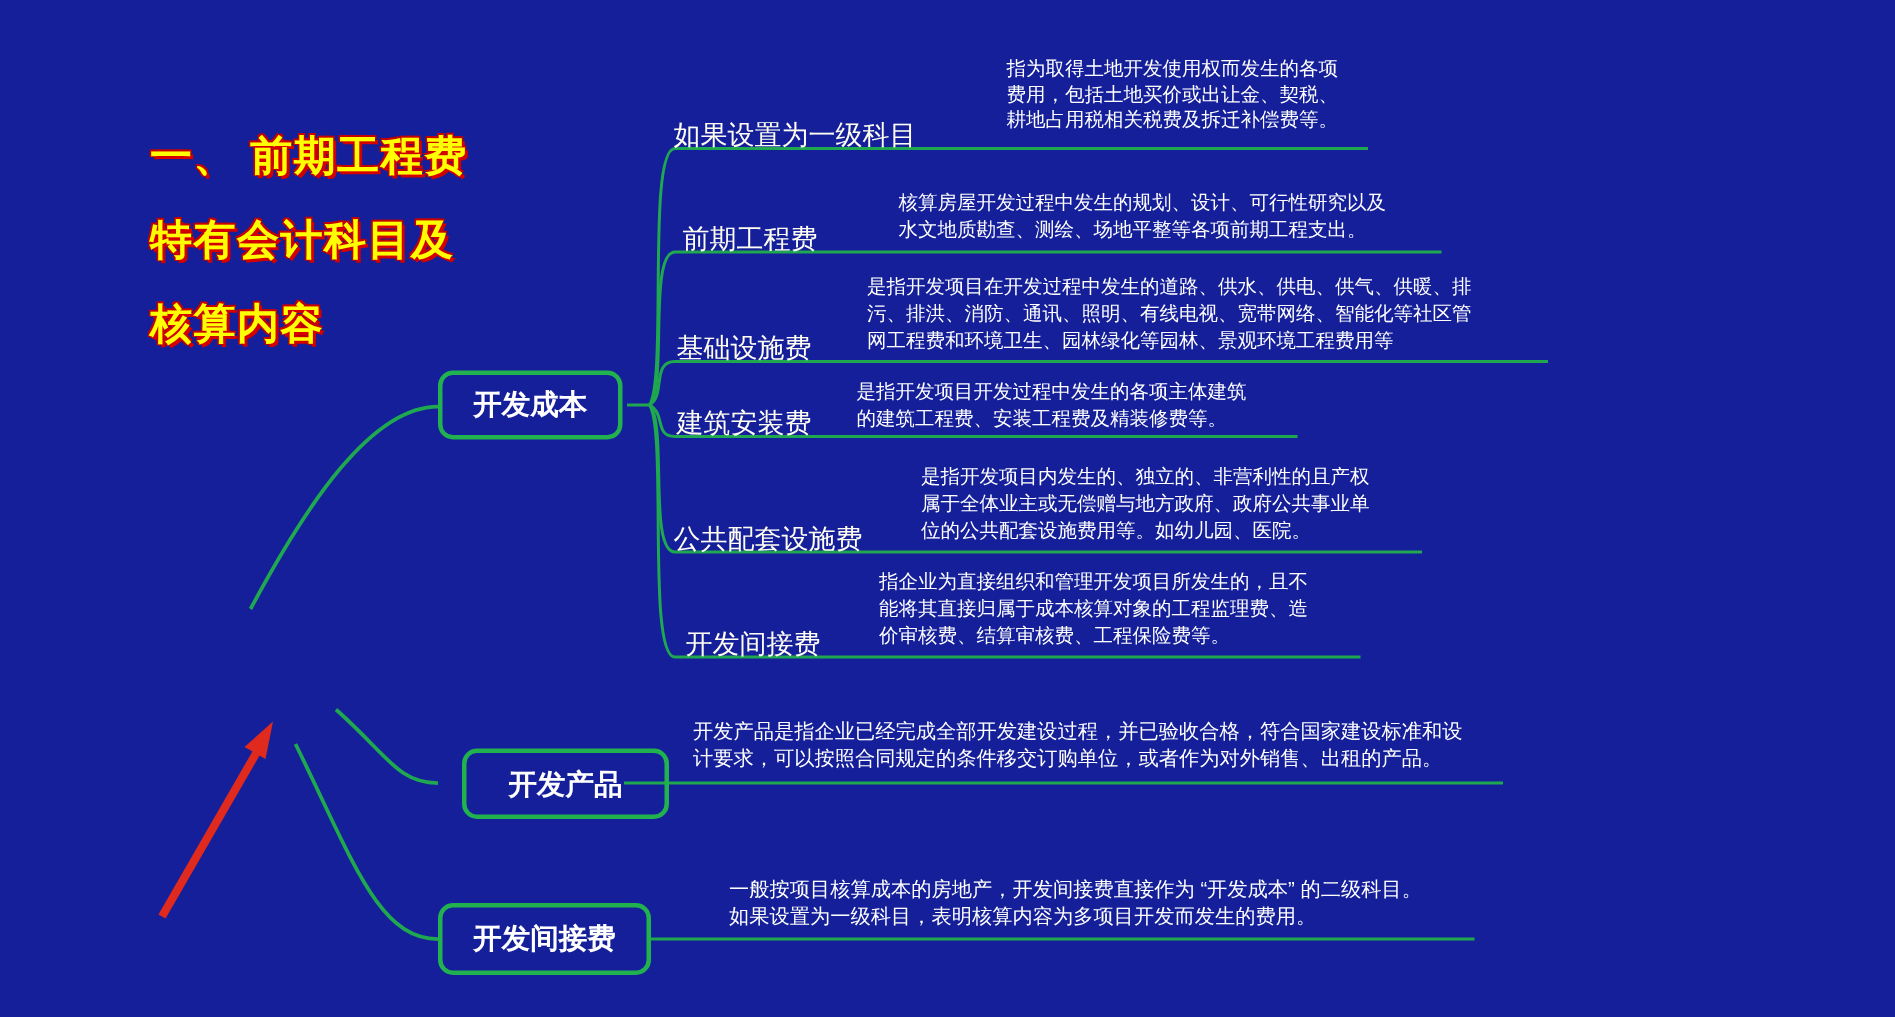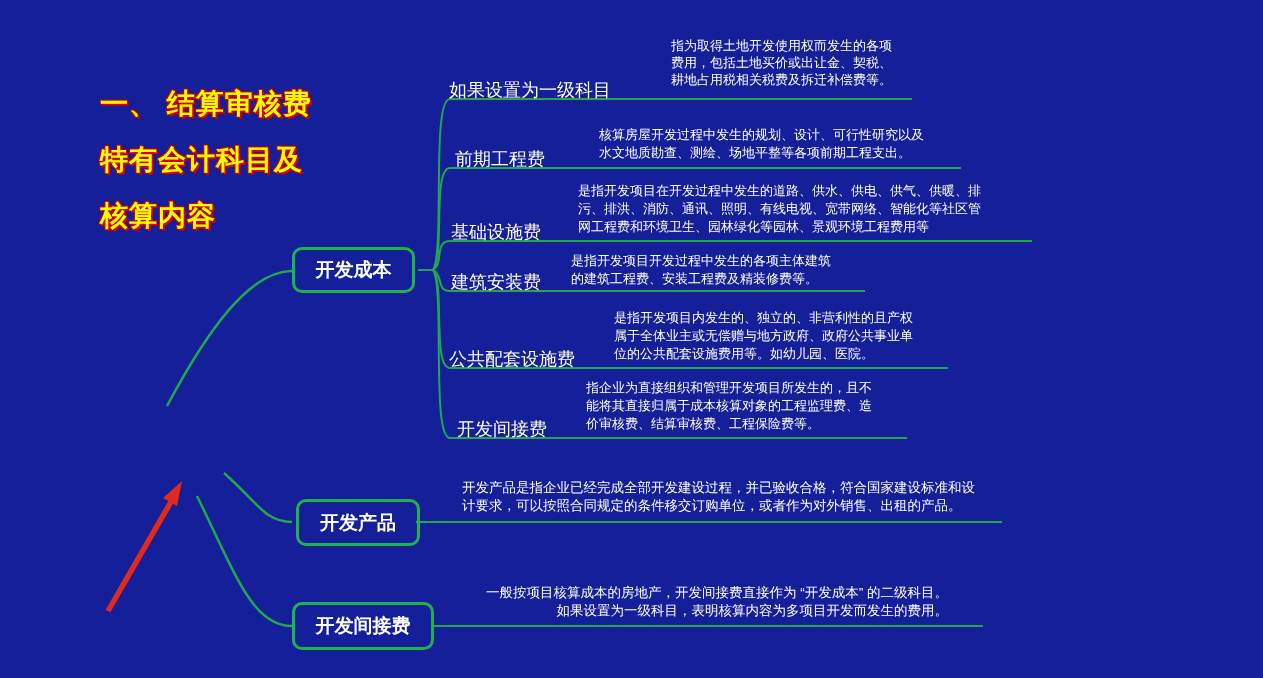--- a/index.html
+++ b/index.html
@@ -25,21 +25,21 @@
   }
   .mm-node{
     position:absolute;
     border:3px solid #21b14f;border-radius:10px;
     color:#ffffff;font-size:19px;font-weight:bold;
     display:flex;align-items:center;justify-content:center;
     box-sizing:border-box;
     background:transparent;
   }
   .node-cost{left:292px;top:247px;width:123px;height:46px;}
-  .node-product{left:296px;top:499px;width:124px;height:47px;}
+  .node-product{left:308px;top:499px;width:138px;height:47px;}
   .node-indirect{left:292px;top:602px;width:142px;height:48px;}
   .leaf-label{
     position:absolute;color:#fffef2;font-size:18px;white-space:nowrap;
   }
   .leaf-desc{
     position:absolute;color:#ffffff;font-size:13px;line-height:18px;
     white-space:pre-line;
   }
   .desc-wide{font-size:13.5px;}
 </style>
@@ -65,21 +65,21 @@
     <path d="M 416 522 L 1002 522" fill="none" stroke="#1fa84f" stroke-width="2"></path>
     <path d="M 434 626 L 983 626" fill="none" stroke="#1fa84f" stroke-width="2"></path>
 
     <g>
       <line x1="108" y1="611" x2="172" y2="500" stroke="#e02a1e" stroke-width="5.5"></line>
       <polygon points="182,481 177,506 163,498" fill="#e02a1e"></polygon>
     </g>
   </svg>
 
   <div class="title">
-    <div>一、 结算审核费</div>
+    <div>一、 前期工程费</div>
     <div>特有会计科目及</div>
     <div>核算内容</div>
   </div>
 
 
   <div class="mm-node node-cost">
     <span>开发成本</span>
   </div>
   <div class="mm-node node-product">
     <span>开发产品</span>
@@ -107,16 +107,16 @@
 的建筑工程费、安装工程费及精装修费等。</div>
   <div class="leaf-desc" style="left:614px;top:309px;">是指开发项目内发生的、独立的、非营利性的且产权
 属于全体业主或无偿赠与地方政府、政府公共事业单
 位的公共配套设施费用等。如幼儿园、医院。</div>
   <div class="leaf-desc" style="left:586px;top:379px;">指企业为直接组织和管理开发项目所发生的，且不
 能将其直接归属于成本核算对象的工程监理费、造
 价审核费、结算审核费、工程保险费等。</div>
 
   <div class="leaf-desc desc-wide" style="left:462px;top:479px;">开发产品是指企业已经完成全部开发建设过程，并已验收合格，符合国家建设标准和设
 计要求，可以按照合同规定的条件移交订购单位，或者作为对外销售、出租的产品。</div>
-  <div class="leaf-desc desc-wide" style="left:486px;top:584px;text-align:right;">一般按项目核算成本的房地产，开发间接费直接作为 “开发成本” 的二级科目。
+  <div class="leaf-desc desc-wide" style="left:486px;top:584px;">一般按项目核算成本的房地产，开发间接费直接作为 “开发成本” 的二级科目。
 如果设置为一级科目，表明核算内容为多项目开发而发生的费用。</div>
 
 </div>
 
 </body></html>

